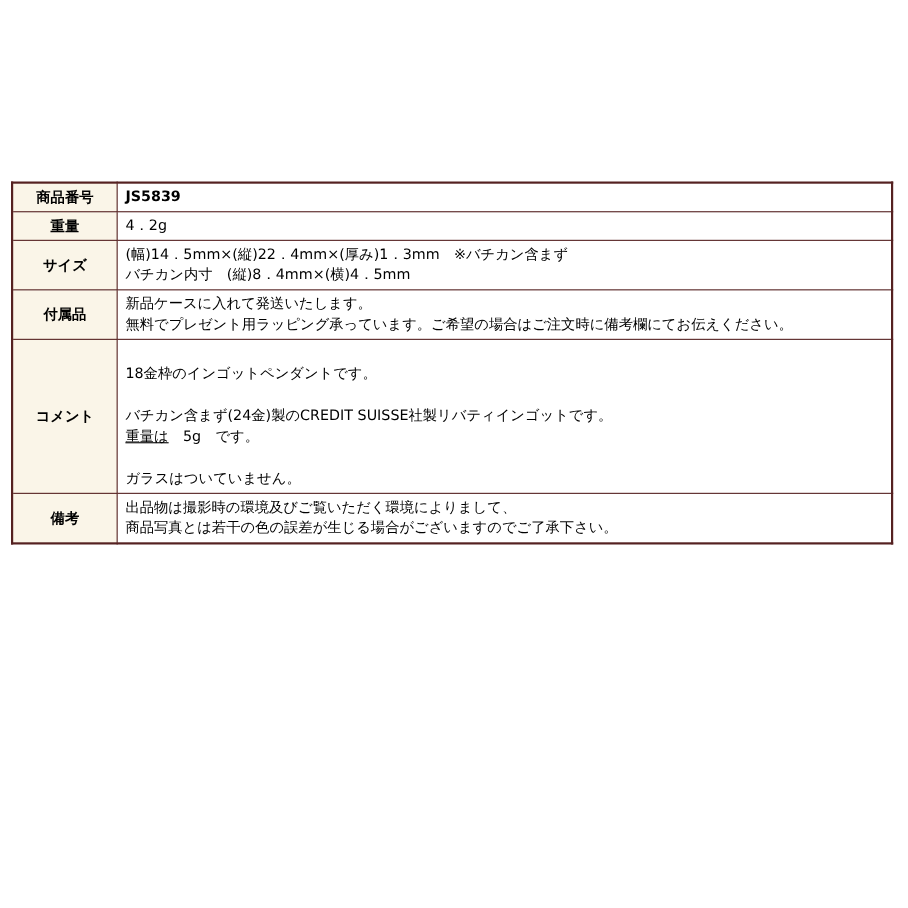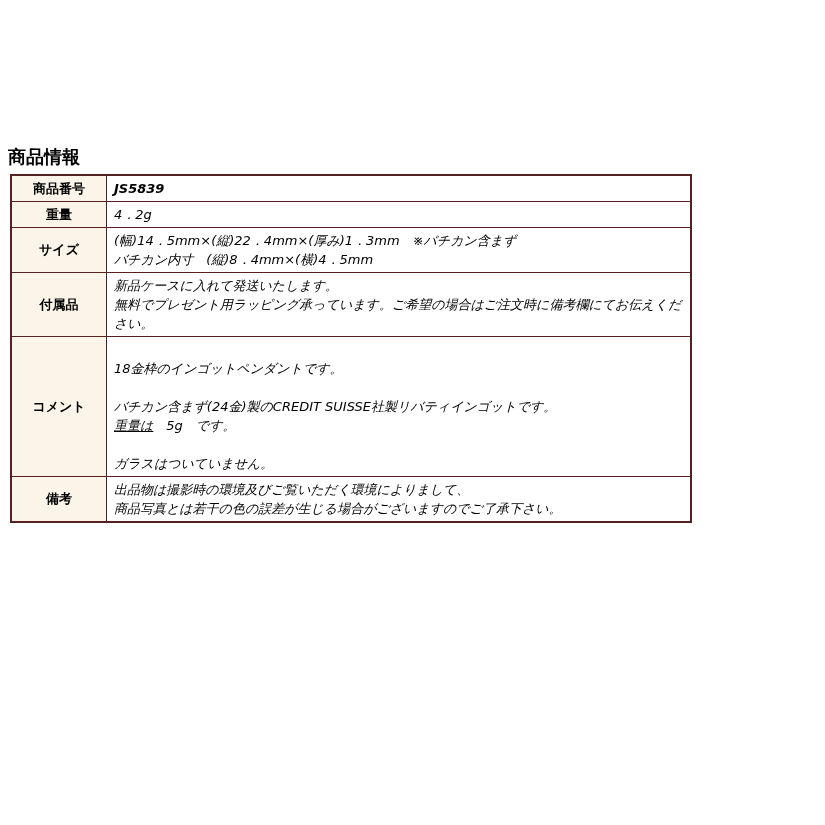--- a/index.html
+++ b/index.html
@@ -22,24 +22,25 @@
   }
   .page-title {
     font-size: 18px;
     font-weight: bold;
     line-height: 22px;
     margin: 0 0 6px 0;
     color: #000000;
   }
   table.info {
     border-collapse: collapse;
-    width: 682px;
+    width: 802px;
     margin-left: 2px;
     table-layout: fixed;
     border: 2px solid #552121;
+    margin-top: 19px;
   }
   table.info td {
     border: 1px solid #552121;
     vertical-align: middle;
   }
   td.label {
     width: 90px;
     background: #faf5e8;
     text-align: center;
     font-weight: bold;
@@ -48,30 +49,28 @@
   }
   td.value {
     font-size: 13px;
     padding: 3px 7px;
     background: #ffffff;
   }
   .line {
     min-height: 19px;
     line-height: 19px;
     white-space: pre-wrap;
-    font-style: italic;
   }
   .bold { font-weight: bold; }
   .u { text-decoration: underline; }
 </style>
 </head>
 <body>
 
 <div class="wrap">
-  <div class="page-title">商品情報</div>
 
   <table class="info">
     <tbody>
       <tr>
         <td class="label">商品番号</td>
         <td class="value">
           <div class="line bold">JS5839</div>
         </td>
       </tr>
 

